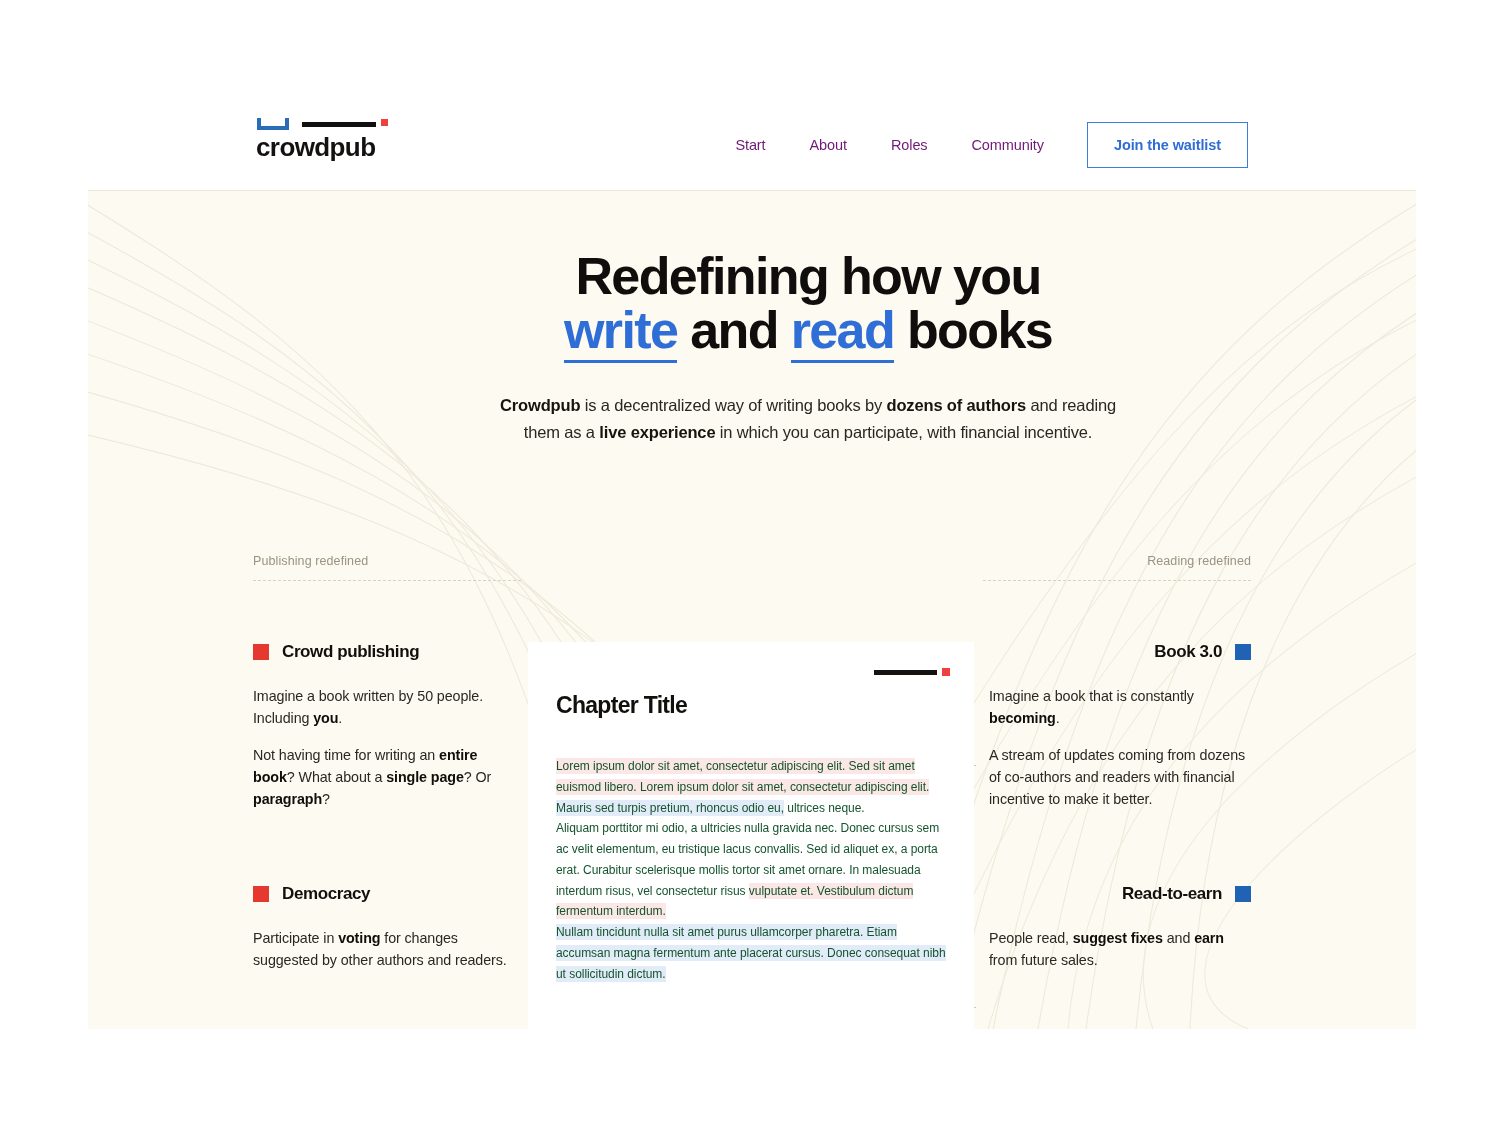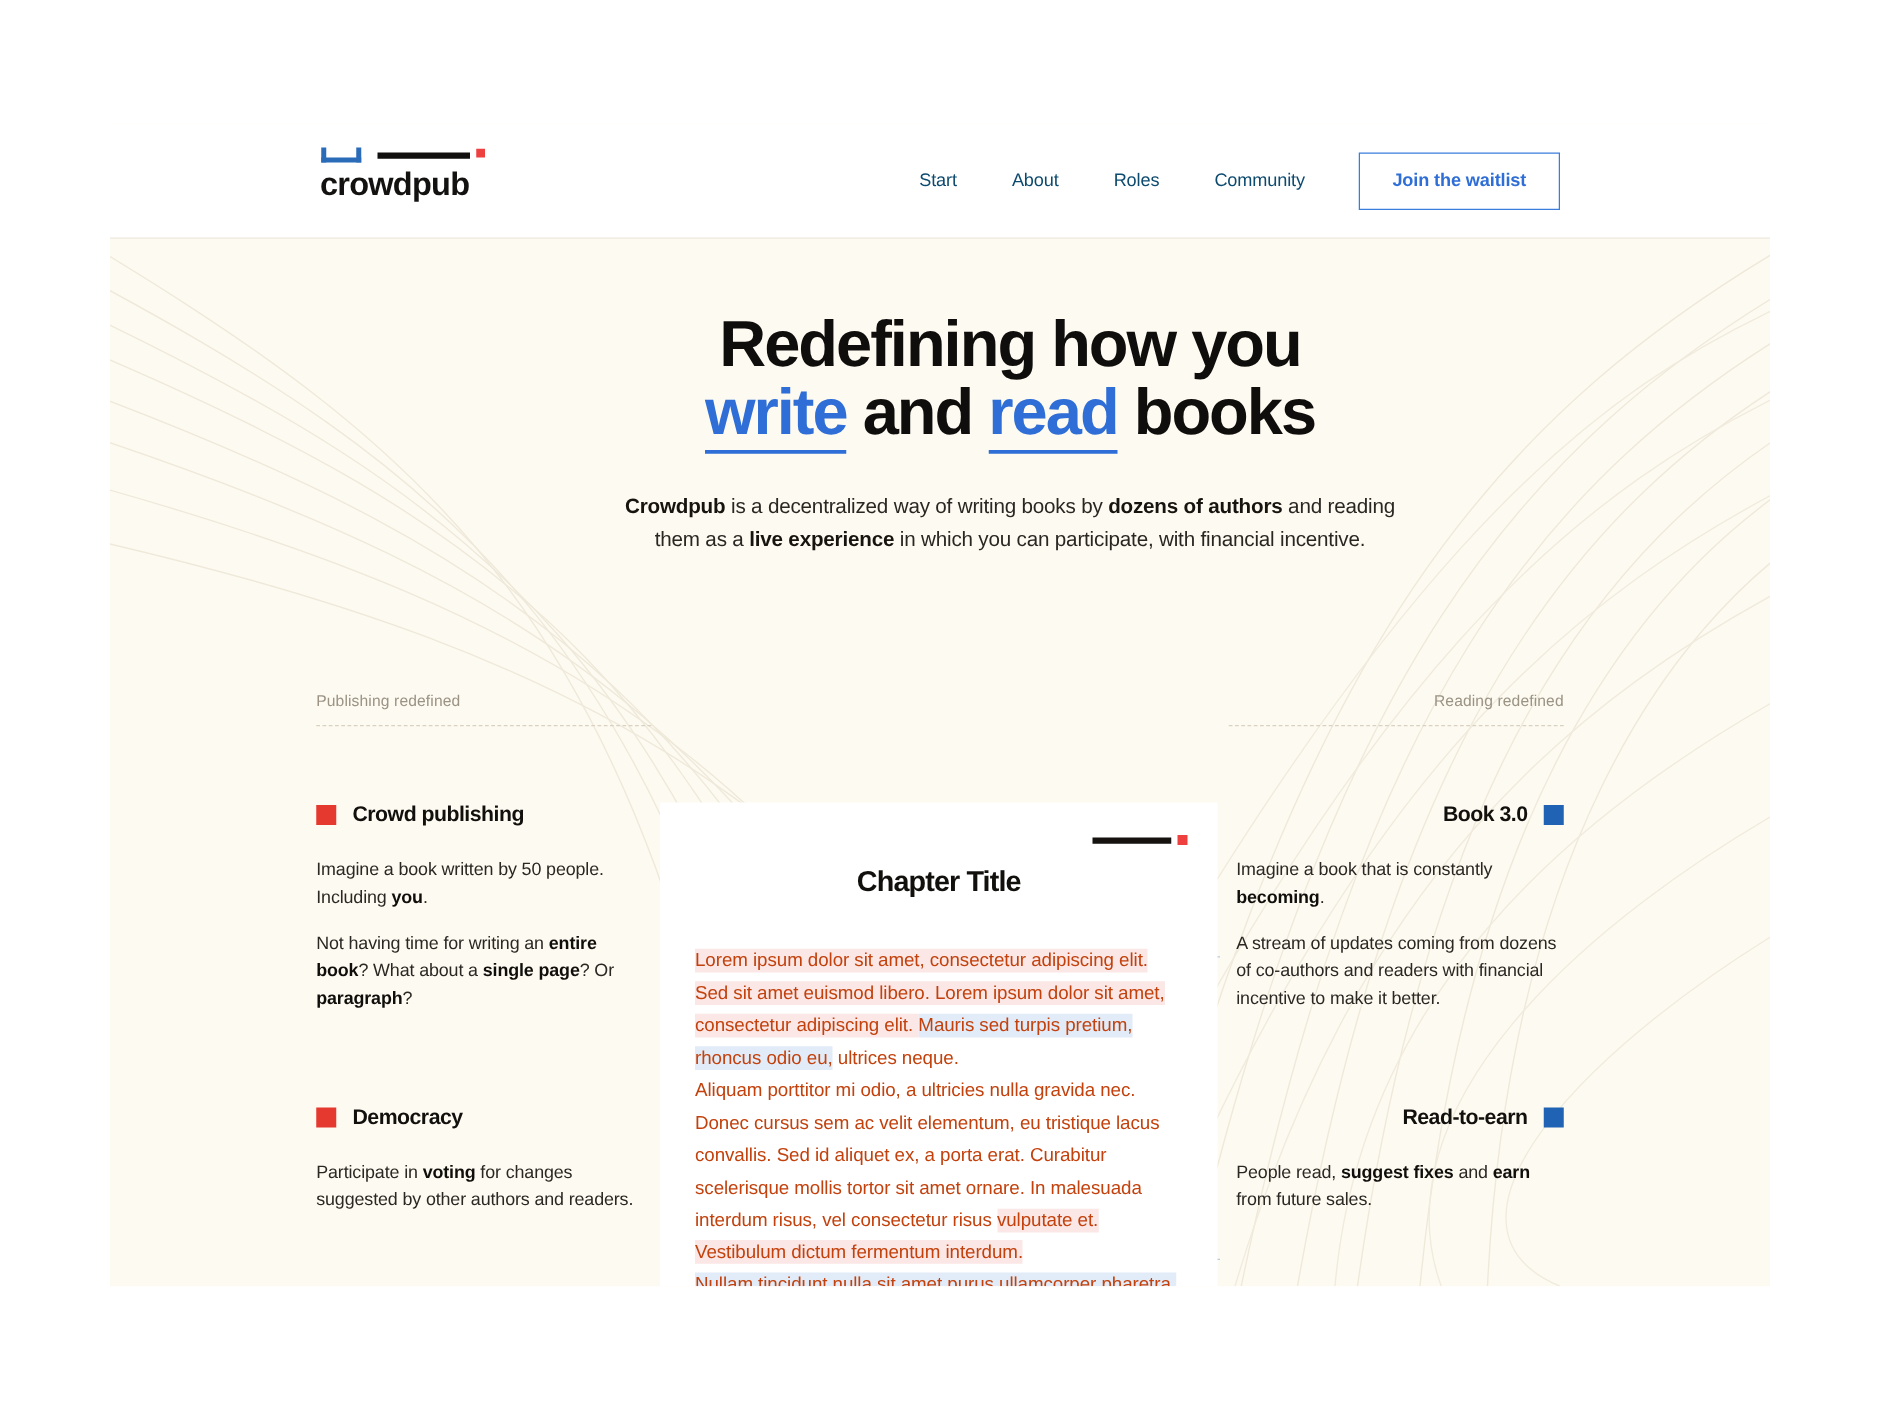--- a/index.html
+++ b/index.html
@@ -95,21 +95,21 @@
     position: absolute;
     right: 168px;
     top: 0;
     height: 92px;
     display: flex;
     align-items: center;
     gap: 0;
   }
   .nav-link {
     font-size: 14.5px;
-    color: #0c4a6e;
+    color: #701a75;
     letter-spacing: -0.1px;
     padding: 6px 0;
     margin-right: 44px;
     text-decoration: none;
     white-space: nowrap;
     cursor: pointer;
   }
   .nav-link:last-of-type { margin-right: 10px; }
   .cta {
     margin-left: 33px;
@@ -256,27 +256,26 @@
   .card-mark .cm-dot {
     position: absolute; right: 0; top: 0;
     width: 8px; height: 8px; background: #ef4040;
   }
   .card h2 {
     font-size: 23px;
     font-weight: 700;
     letter-spacing: -0.7px;
     color: #12100d;
     margin-top: 18px;
-    text-align: center;
   }
   .card .body { margin-top: 37px; }
   .card .body p {
-    font-size: 15px;
+    font-size: 12px;
     line-height: 1.73;
-    color: #c2410c;
+    color: #14532d;
     letter-spacing: -0.05px;
   }
   .card .body p + p { }
 
   mark.hl-red  { background: #fbe7e6; color: inherit; padding: 1px 0; }
   mark.hl-blue { background: #e2ecf8; color: inherit; padding: 1px 0; }
 </style>
 </head>
 <body>
 

